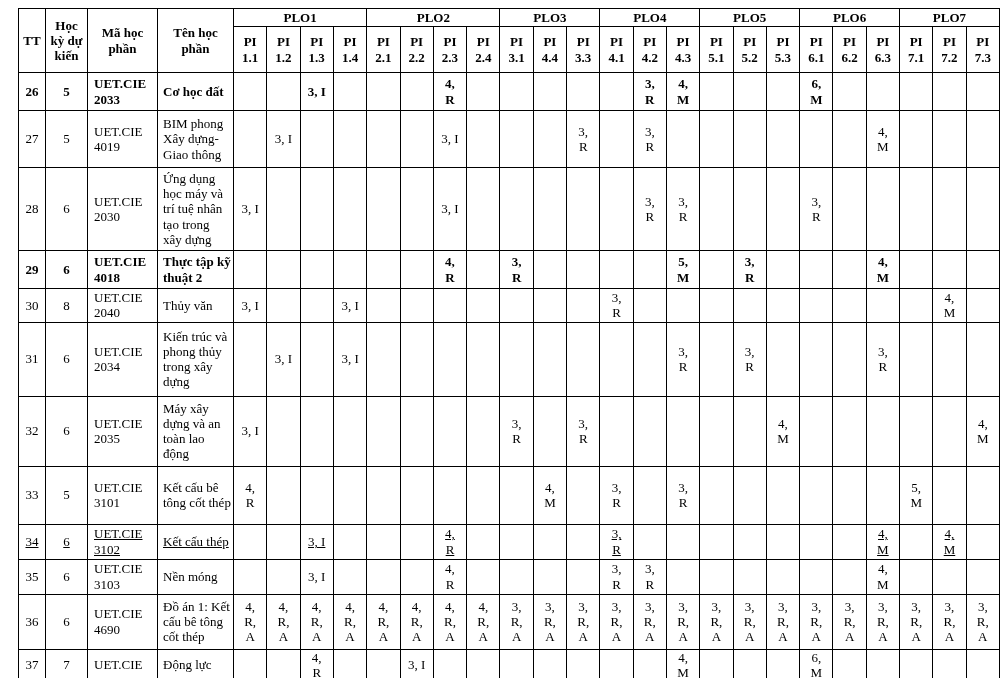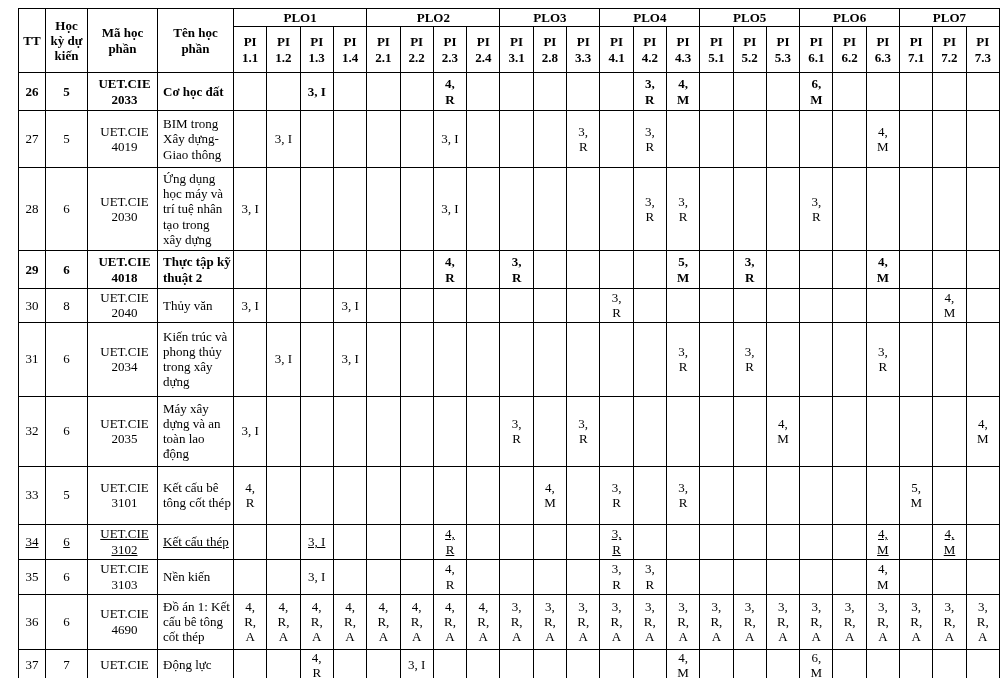--- a/index.html
+++ b/index.html
@@ -19,21 +19,21 @@
     border: 1px solid #000;
     vertical-align: middle;
     font-size: 13px;
     line-height: 1.18;
     overflow: hidden;
     word-wrap: break-word;
   }
   th { font-weight: bold; text-align: center; padding: 0 1px; }
   td.c { text-align: center; padding: 0 1px; }
   td.pi { text-align: center; white-space: pre-line; padding: 0 2px; }
-  td.code { text-align: center; padding: 1px 2px 1px 6px; }
+  td.code { text-align: left; padding: 1px 2px 1px 6px; }
   td.name { text-align: left; padding: 1px 2px 1px 5px; }
 </style>
 </head>
 <body>
 
 <div class="wrap">
   <table>
     <colgroup id="cols">
         <col style="width: 27px;">
         <col style="width: 42px;">
@@ -80,21 +80,21 @@
       <tr id="header-row-2" style="height:46px;margin-top:28px;">
           <th>PI 1.1</th>
           <th>PI 1.2</th>
           <th>PI 1.3</th>
           <th>PI 1.4</th>
           <th>PI 2.1</th>
           <th>PI 2.2</th>
           <th>PI 2.3</th>
           <th>PI 2.4</th>
           <th>PI 3.1</th>
-          <th>PI 2.8</th>
+          <th>PI 4.4</th>
           <th>PI 3.3</th>
           <th>PI 4.1</th>
           <th>PI 4.2</th>
           <th>PI 4.3</th>
           <th>PI 5.1</th>
           <th>PI 5.2</th>
           <th>PI 5.3</th>
           <th>PI 6.1</th>
           <th>PI 6.2</th>
           <th>PI 6.3</th>
@@ -134,21 +134,21 @@
           <td class="pi"></td>
           <td class="pi"></td>
           <td class="pi"></td>
           <td class="pi"></td>
           <td class="pi"></td>
         </tr>
         <tr style="height: 57px;">
           <td class="c">27</td>
           <td class="c">5</td>
           <td class="code">UET.CIE 4019</td>
-          <td class="name">BIM trong Xây dựng- Giao thông</td>
+          <td class="name">BIM phong Xây dựng- Giao thông</td>
           <td class="pi"></td>
           <td class="pi">3, I</td>
           <td class="pi"></td>
           <td class="pi"></td>
           <td class="pi"></td>
           <td class="pi"></td>
           <td class="pi">3, I</td>
           <td class="pi"></td>
           <td class="pi"></td>
           <td class="pi"></td>
@@ -395,21 +395,21 @@
 M</td>
           <td class="pi"></td>
           <td class="pi">4,
 M</td>
           <td class="pi"></td>
         </tr>
         <tr style="height: 35px; margin-top: 8px;">
           <td class="c">35</td>
           <td class="c">6</td>
           <td class="code">UET.CIE 3103</td>
-          <td class="name">Nền kiến</td>
+          <td class="name">Nền móng</td>
           <td class="pi"></td>
           <td class="pi"></td>
           <td class="pi">3, I</td>
           <td class="pi"></td>
           <td class="pi"></td>
           <td class="pi"></td>
           <td class="pi">4,
 R</td>
           <td class="pi"></td>
           <td class="pi"></td>

